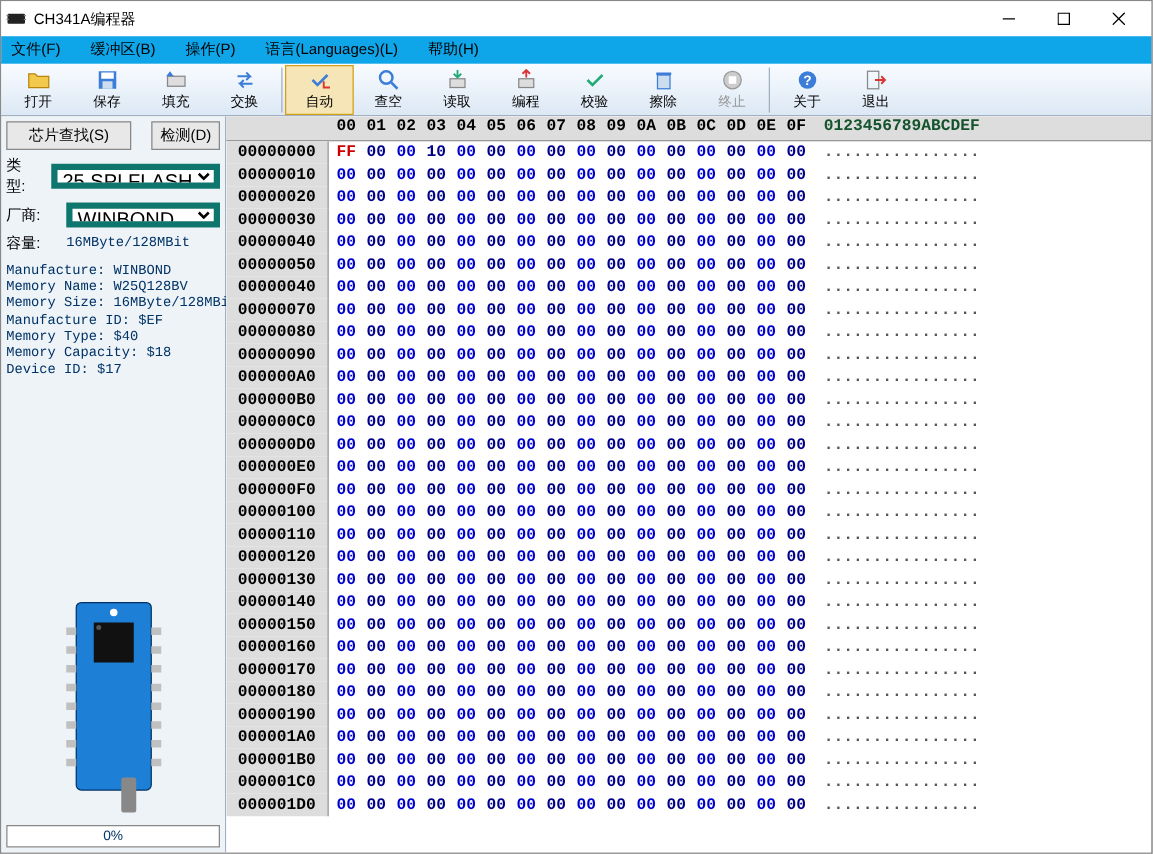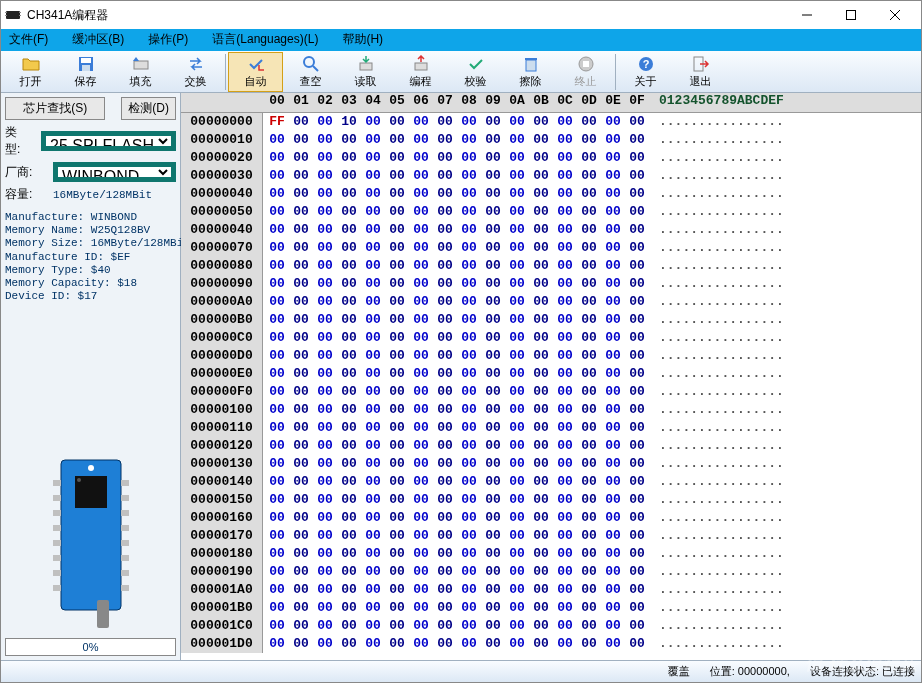--- a/index.html
+++ b/index.html
@@ -922,20 +922,15 @@
               <span class="b">00</span>
               <span class="b odd">00</span>
             </div>
             <div class="asc">................</div>
           </div>
         </div>
     </div>
 
   </div>
 
-  <div class="statusbar">
-    <span>覆盖</span>
-    <span>位置: 00000000,</span>
-    <span>设备连接状态: 已连接</span>
-  </div>
 
 </div>
 <div class="watermark">值 什么值得买</div>
 
 </body></html>

